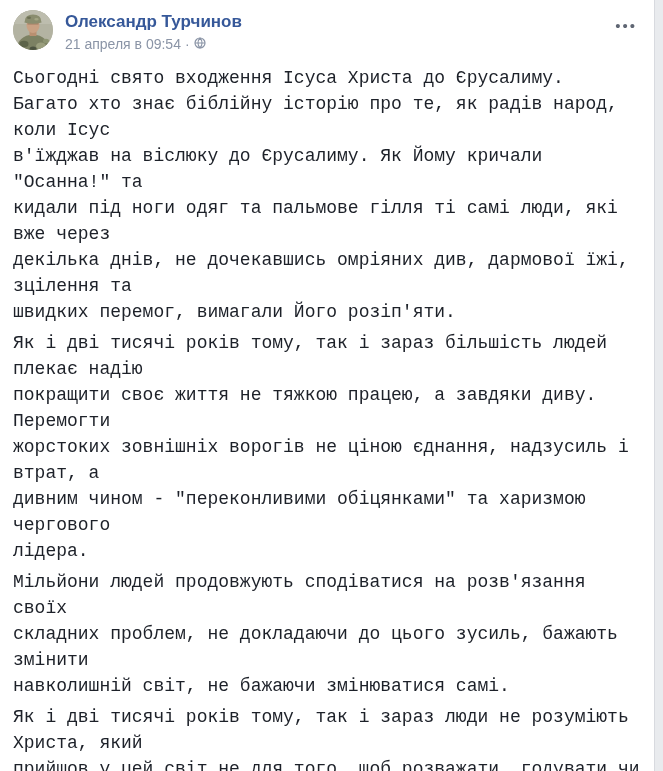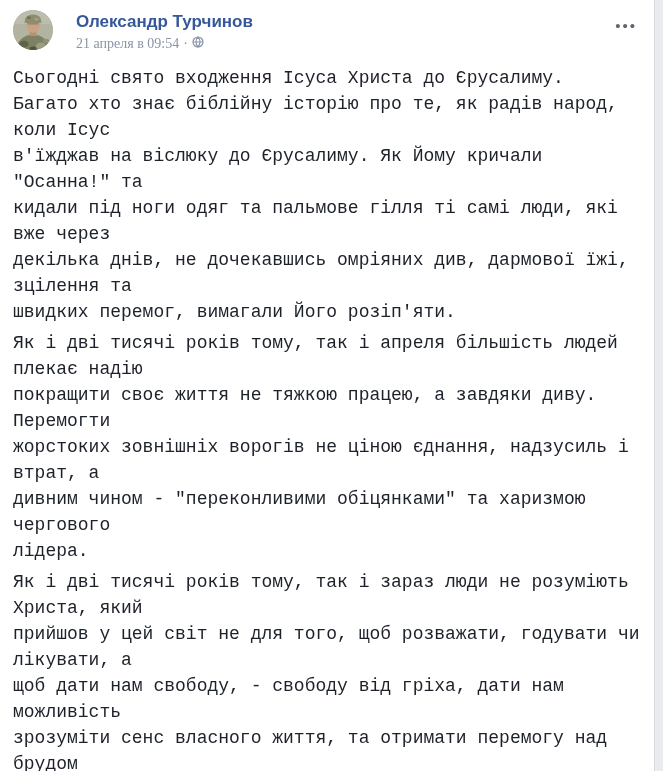--- a/index.html
+++ b/index.html
@@ -18,29 +18,29 @@
   }
   .card { padding: 10px 22px 10px 13px; position: relative; }
 
   .post-header { display: flex; align-items: flex-start; position: relative; }
   .avatar {
     width: 40px; height: 40px; border-radius: 50%;
     overflow: hidden; flex: 0 0 40px; cursor: pointer;
     background: #b3b3a2;
   }
   .avatar svg { display: block; width: 40px; height: 40px; }
-  .header-text { margin-left: 23px; padding-top: 1px; text-align: right; }
+  .header-text { margin-left: 12px; padding-top: 1px; text-align: right; }
   .author-link {
     color: #365899; font-weight: bold; font-size: 17px;
     line-height: 21px; text-decoration: none; cursor: pointer;
     display: inline-block;
   }
   .meta-row {
     display: flex; align-items: center;
-    color: #8a94a6; font-size: 14px; margin-top: 3px; line-height: 16px; font-family: Liberation Serif, serif;
+    color: #8a94a6; font-size: 14px; margin-top: 3px; line-height: 16px;
   }
   .meta-sep { margin: 0 4px; }
   .globe { display: inline-block; margin-top: 1px; }
   .options-button {
     position: absolute; right: 0; top: 5px;
     color: #5f6673; font-size: 15px; letter-spacing: 2px;
     cursor: pointer; border: none; background: none; padding: 2px 4px;
     font-family: "Liberation Sans", sans-serif;
   }
 
@@ -105,25 +105,28 @@
     <button class="options-button">•••</button>
   </div>
 
   <div class="post-content">
     <p>Сьогодні свято входження Ісуса Христа до Єрусалиму.
 Багато хто знає біблійну історію про те, як радів народ, коли Ісус
 в'їжджав на віслюку до Єрусалиму. Як Йому кричали "Осанна!" та
 кидали під ноги одяг та пальмове гілля ті самі люди, які вже через
 декілька днів, не дочекавшись омріяних див, дармової їжі, зцілення та
 швидких перемог, вимагали Його розіп'яти.</p>
-    <p>Як і дві тисячі років тому, так і апреля більшість людей плекає надію
+    <p>Як і дві тисячі років тому, так і зараз більшість людей плекає надію
 покращити своє життя не тяжкою працею, а завдяки диву. Перемогти
 жорстоких зовнішніх ворогів не ціною єднання, надзусиль і втрат, а
 дивним чином - "переконливими обіцянками" та харизмою чергового
 лідера.</p>
+    <p>Мільйони людей продовжують сподіватися на розв'язання своїх
+складних проблем, не докладаючи до цього зусиль, бажають змінити
+навколишній світ, не бажаючи змінюватися самі.</p>
     <p>Як і дві тисячі років тому, так і зараз люди не розуміють Христа, який
 прийшов у цей світ не для того, щоб розважати, годувати чи лікувати, а
 щоб дати нам свободу, - свободу від гріха, дати нам можливість
 зрозуміти сенс власного життя, та отримати перемогу над брудом
 власної душі, і перемогу життя над смертю!</p>
     <p>Зі святом, шановні друзі.</p>
   </div>
 
 </div>
 

